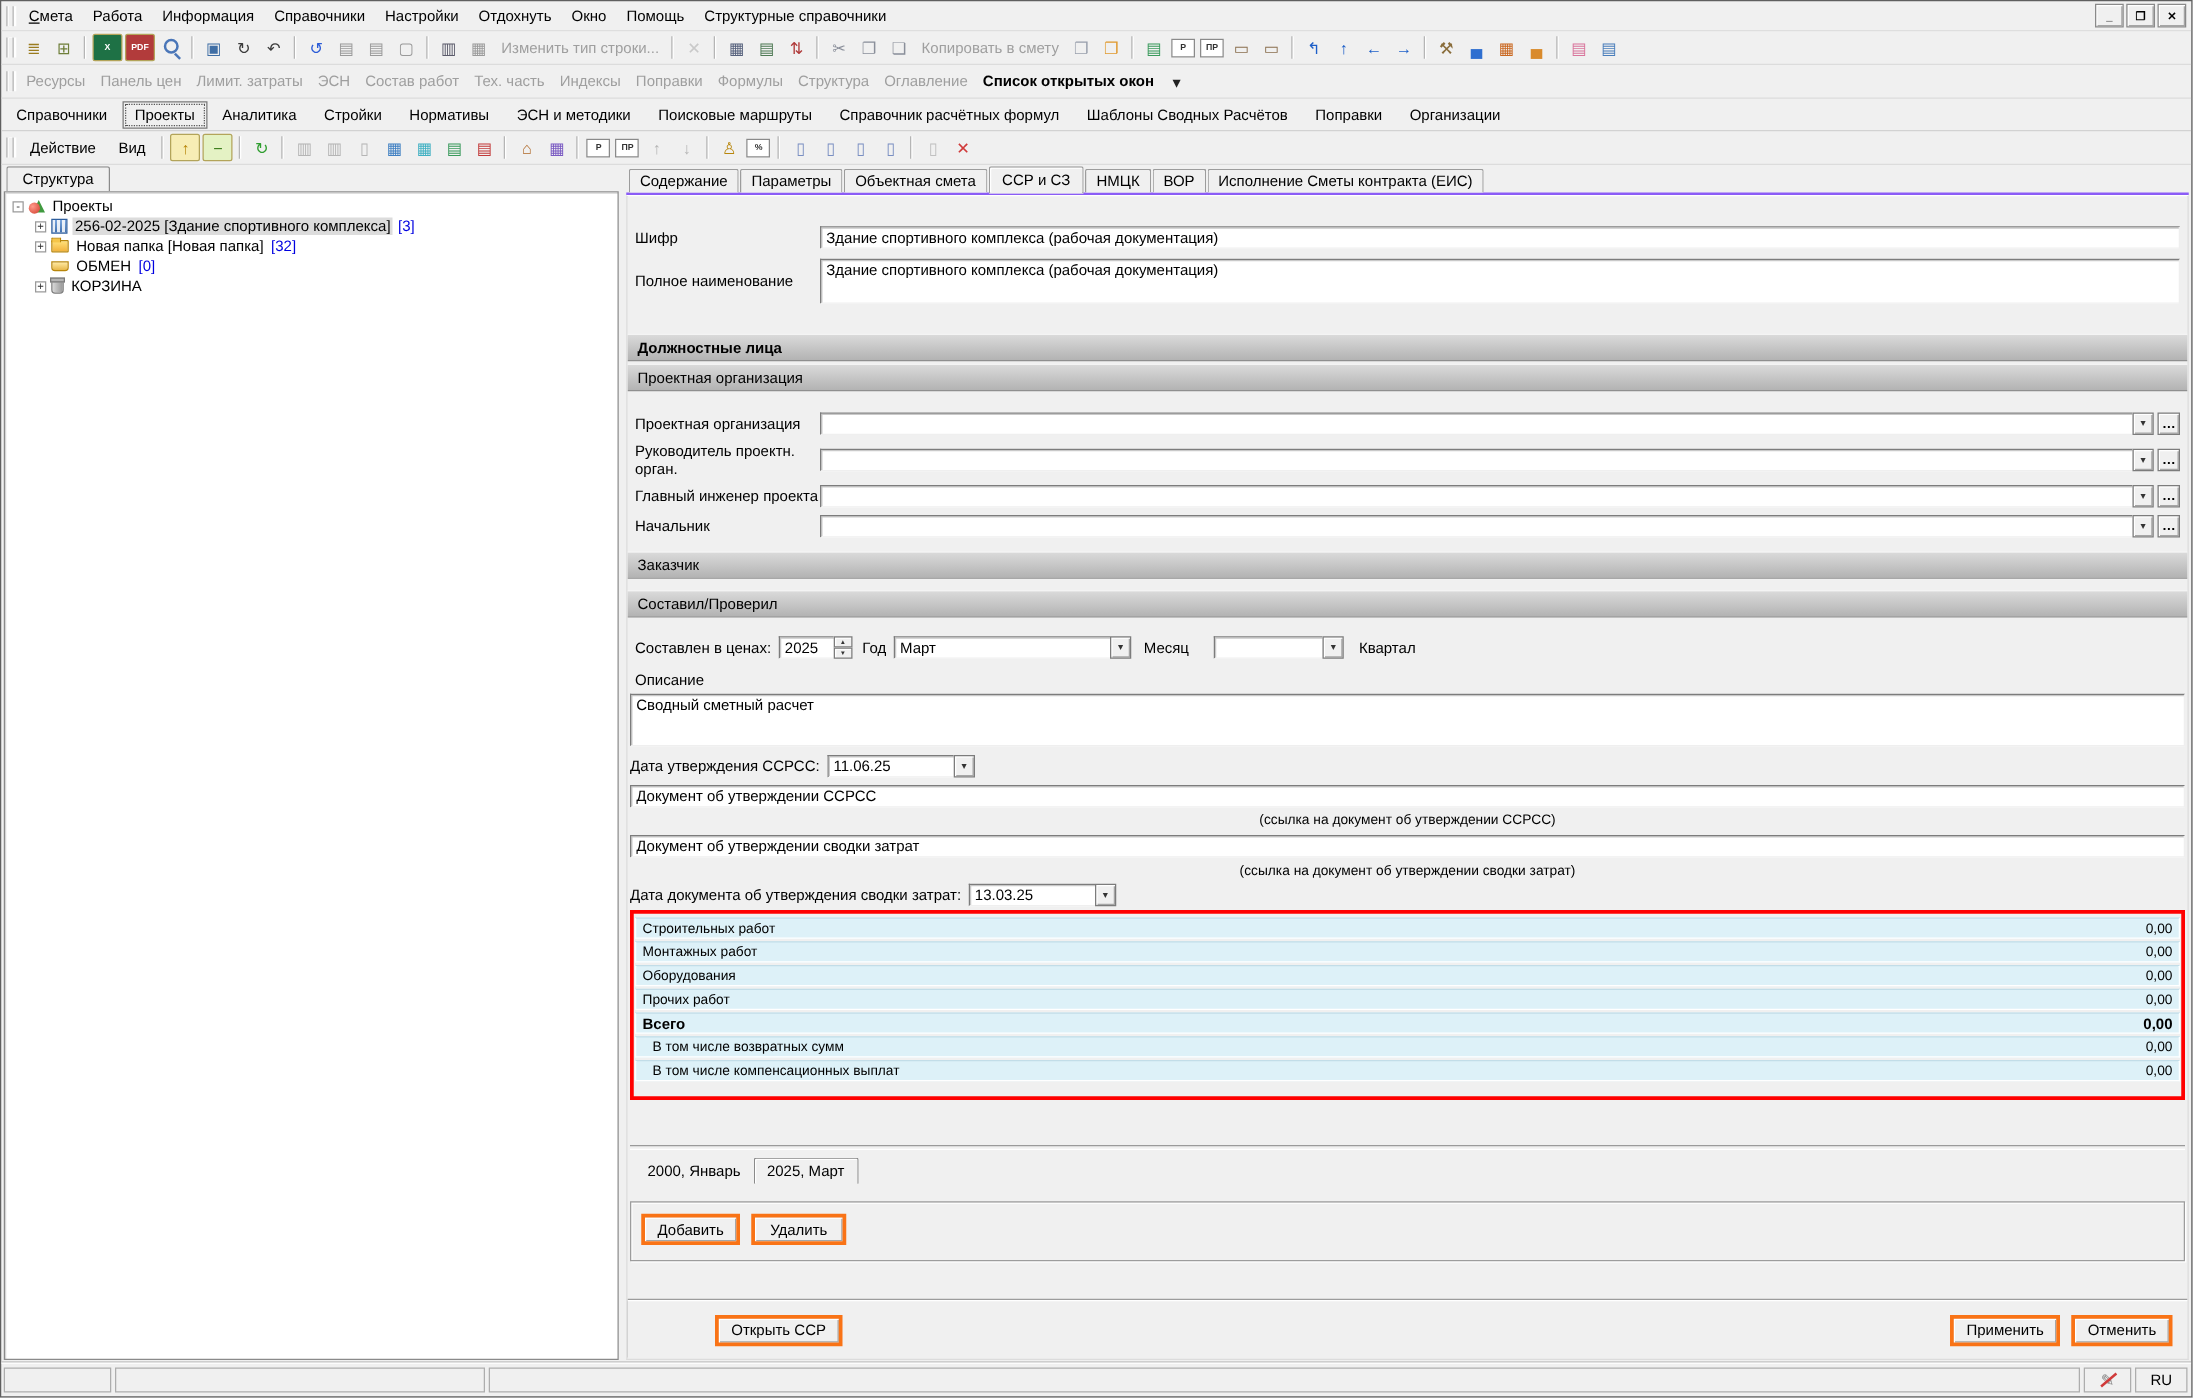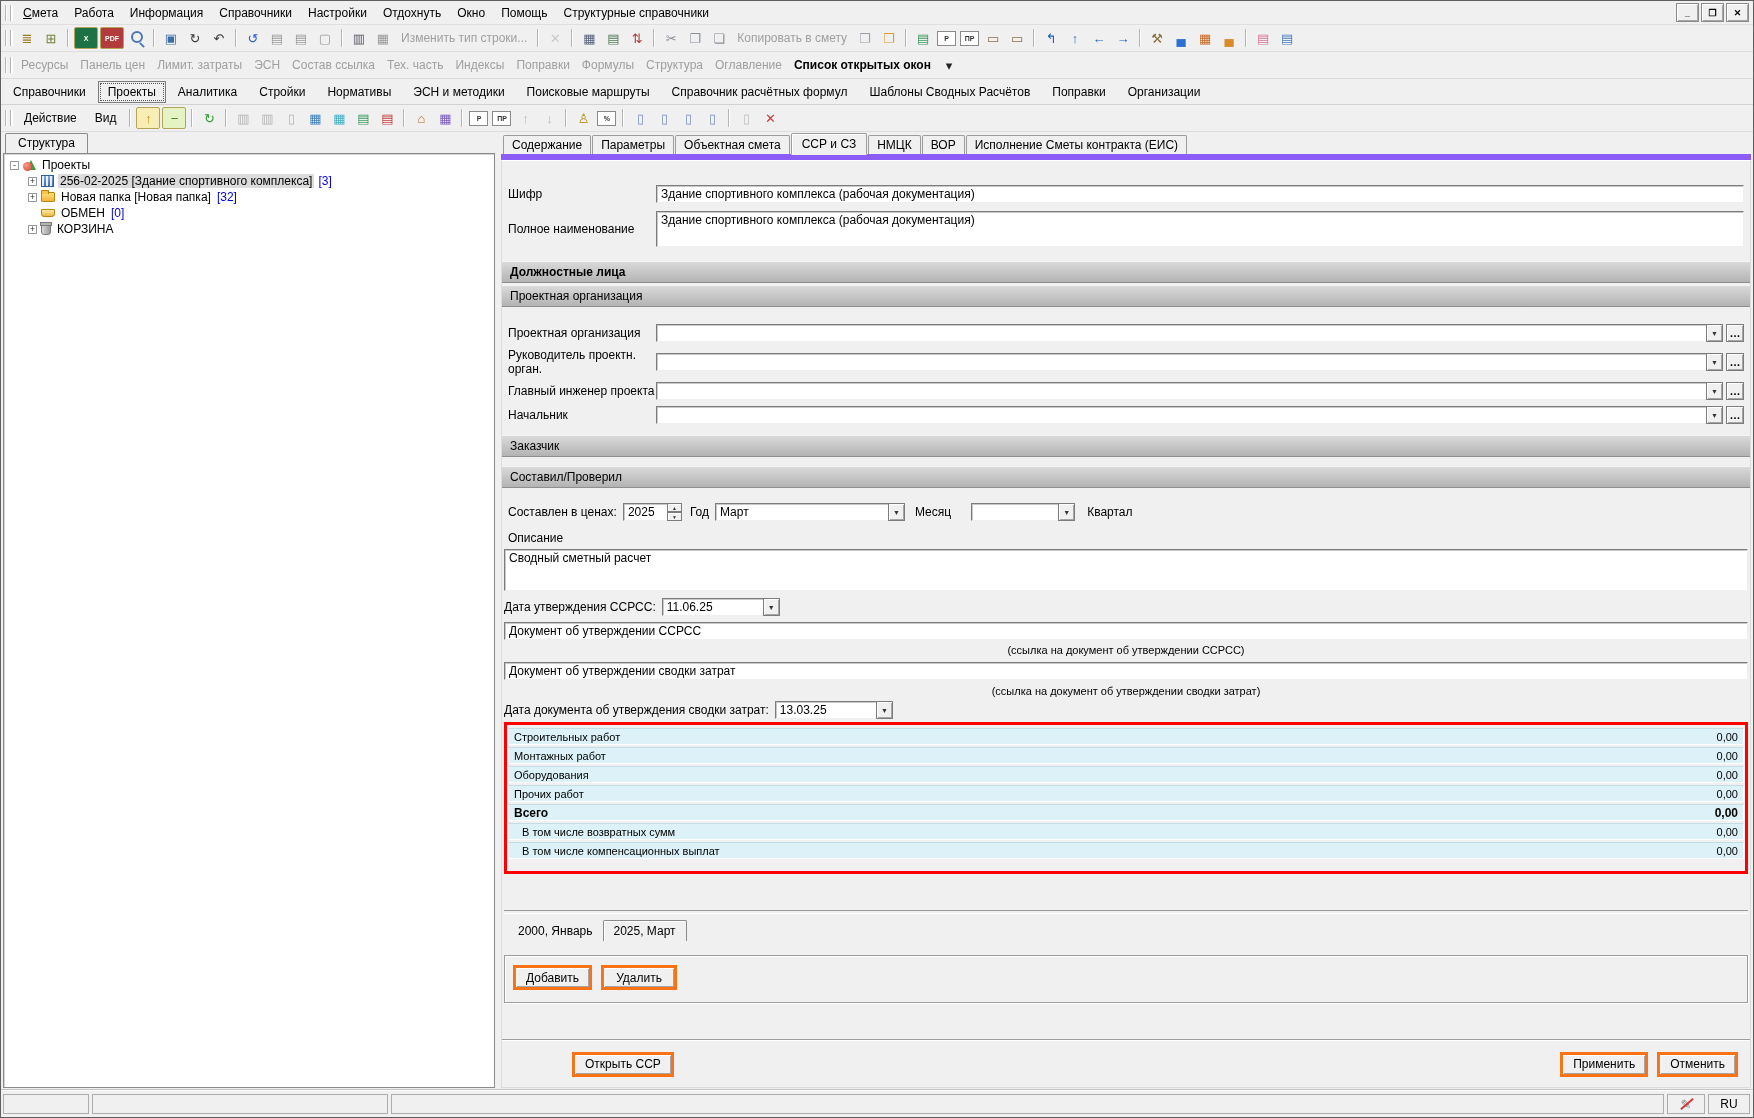--- a/index.html
+++ b/index.html
@@ -47,21 +47,21 @@
   .ico-folder::before{content:"";position:absolute;top:-3px;left:-1px;width:6px;height:3px;background:#f5c54a;border:1px solid #b8860b;border-bottom:none;border-radius:1px 1px 0 0;}
   .ico-box{width:14px;height:8px;background:linear-gradient(#ffe9a0,#e8b84a);border:1px solid #b8860b;border-radius:0 0 3px 3px;box-sizing:border-box;}
   .ico-trash{width:10px;height:12px;background:linear-gradient(90deg,#d9d9d9,#9a9a9a);border:1px solid #7a7a7a;border-radius:2px 2px 3px 3px;position:relative;box-sizing:border-box;}
   .ico-trash::before{content:"";position:absolute;top:-2px;left:-2px;right:-2px;height:2px;background:#b5b5b5;border:1px solid #7a7a7a;}
   .tlabel{padding:0 2px;white-space:nowrap;}
   .tlabel.sel{background:#dcdcdc;}
   .tcount{color:#0000e0;white-space:nowrap;}
   .splitter{width:6px;flex:none;}
   
   .right{flex:1;display:flex;flex-direction:column;min-width:0;min-height:0;}
-  .dtabs{height:21px;flex:none;display:flex;align-items:flex-end;padding-left:2px;border-bottom:6px solid #8b5cf6;}
+  .dtabs{height:21px;flex:none;display:flex;align-items:flex-end;padding-left:2px;border-bottom:2px solid #8b5cf6;}
   .dtab{padding:2px 8px;margin-right:1px;border:1px solid #9c9c9c;border-bottom:none;border-radius:2px 2px 0 0;background:#f0f0f0;white-space:nowrap;}
   .dtab.active{padding:3px 10px;margin-bottom:-1px;border-bottom:1px solid #f0f0f0;box-shadow:inset 1px 1px 0 #fff;}
   .formwrap{flex:1;display:flex;flex-direction:column;background:#f0f0f0;border:1px solid #dcdcdc;border-top:1px solid #fff;min-height:0;overflow:hidden;}
   .frow{display:flex;align-items:center;margin:0 6px;flex:none;}
   .flabel{width:148px;flex:none;}
   .tx{height:18px;box-sizing:border-box;font:inherit;padding:1px 4px;background:#fff;border:1px solid;border-color:#7c7c7c #efefef #efefef #7c7c7c;box-shadow:inset 1px 1px 0 #c9c9c9;}
   input.tx{flex:1;min-width:0;}
   textarea.tx{flex:1;resize:none;overflow:hidden;}
   .combo{display:flex;flex:1;min-width:0;}
   .combo input.tx{border-right:none;}
@@ -174,21 +174,21 @@
       <span class="tbtn" style="color: rgb(217, 117, 156);">▤</span>
       <span class="tbtn" style="color: rgb(74, 126, 187);">▤</span>
     </div>
 
   <div class="toolbar">
       <span class="grip"></span>
       <span class="tlbl gray">Ресурсы</span>
       <span class="tlbl gray">Панель цен</span>
       <span class="tlbl gray">Лимит. затраты</span>
       <span class="tlbl gray">ЭСН</span>
-      <span class="tlbl gray">Состав ссылка</span>
+      <span class="tlbl gray">Состав работ</span>
       <span class="tlbl gray">Тех. часть</span>
       <span class="tlbl gray">Индексы</span>
       <span class="tlbl gray">Поправки</span>
       <span class="tlbl gray">Формулы</span>
       <span class="tlbl gray">Структура</span>
       <span class="tlbl gray">Оглавление</span>
       <span class="tlbl strong">Список открытых окон</span>
       <span class="tbtn" style="color: rgb(34, 34, 34);">▾</span>
     </div>
 
@@ -300,21 +300,21 @@
         <div class="frow" style="margin-top:24px">
           <span class="flabel">Шифр</span>
           <input class="tx" value="Здание спортивного комплекса (рабочая документация)" style="">
         </div>
 
         <div class="frow" style="margin-top:8px">
           <span class="flabel">Полное наименование</span>
           <textarea class="tx" style="height: 36px;">Здание спортивного комплекса (рабочая документация)</textarea>
         </div>
 
-        <div class="secbar bold" style="margin-top:14px">
+        <div class="secbar bold" style="margin-top:24px">
             <span>Должностные лица</span>
           </div>
         <div class="secbar" style="margin-top:2px">
             <span>Проектная организация</span>
           </div>
 
         <div class="frow" style="margin-top:17px">
           <span class="flabel">Проектная организация</span>
           <span class="combo">
               <input class="tx" value="" style="">

